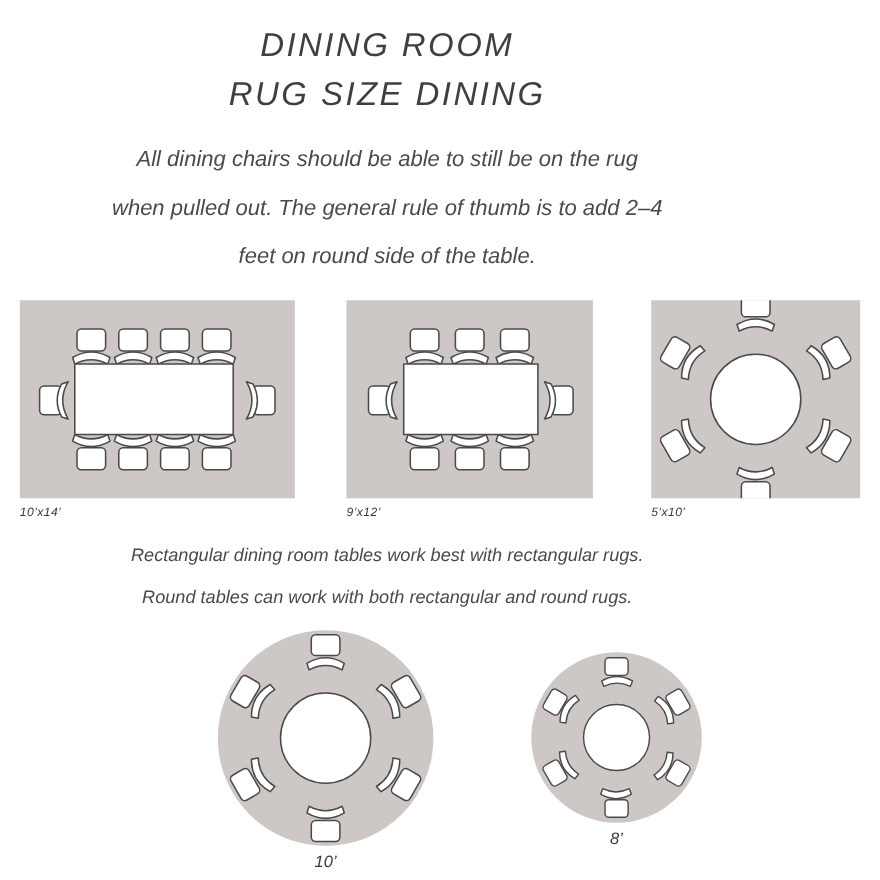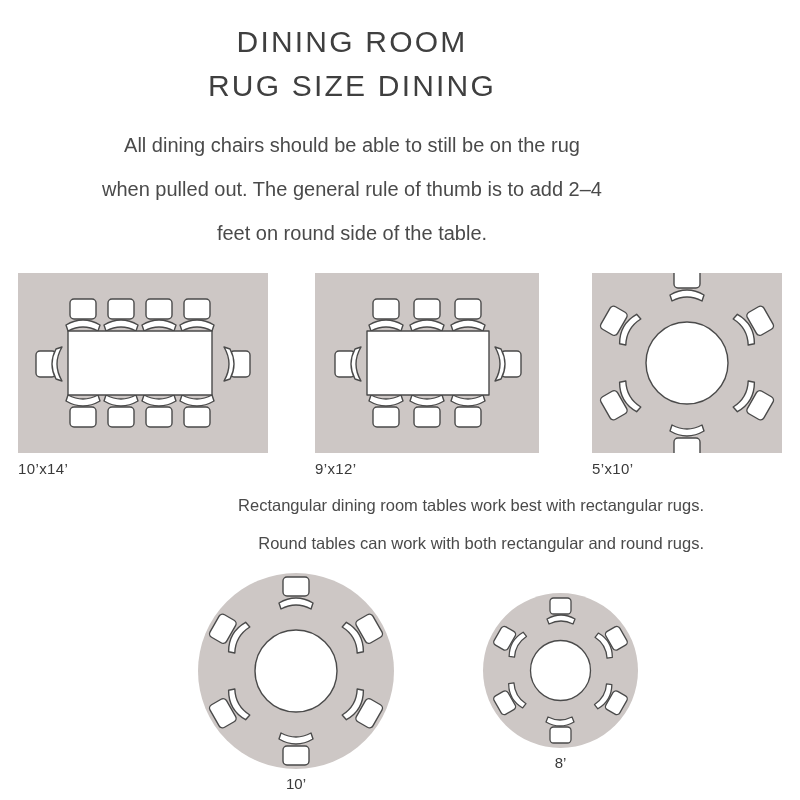--- a/index.html
+++ b/index.html
@@ -12,20 +12,21 @@
     height: 800px;
     font-family: "Liberation Sans", sans-serif;
     color: #3a3a3a;
     overflow: hidden;
     position: relative;
   }
   .page {
     width: 704px;
     height: 800px;
     position: relative;
+    font-style: italic;
   }
   .title {
     text-align: center;
     font-size: 30px;
     letter-spacing: 2.2px;
     color: #3f3f3f;
     font-weight: 400;
     line-height: 1.45;
     padding-top: 20px;
   }
@@ -49,27 +50,27 @@
   .rug-group {
     position: absolute;
     top: 0;
   }
   .rug {
     background: #cdc7c5;
     position: relative;
   }
   .rug.round { border-radius: 50%; }
   .caption {
-    font-size: 15px;
+    font-size: 11px;
     color: #3a3a3a;
     margin-top: 7px;
     letter-spacing: 0.4px;
   }
   .mid-text {
-    text-align: right;
+    text-align: center;
     font-size: 16.5px;
     color: #4a4a4a;
     line-height: 2.3;
     margin-top: 14px;
   }
   .mid-text .line { display: block; }
 
   .bottom-row {
     position: relative;
     margin-top: 10px;

